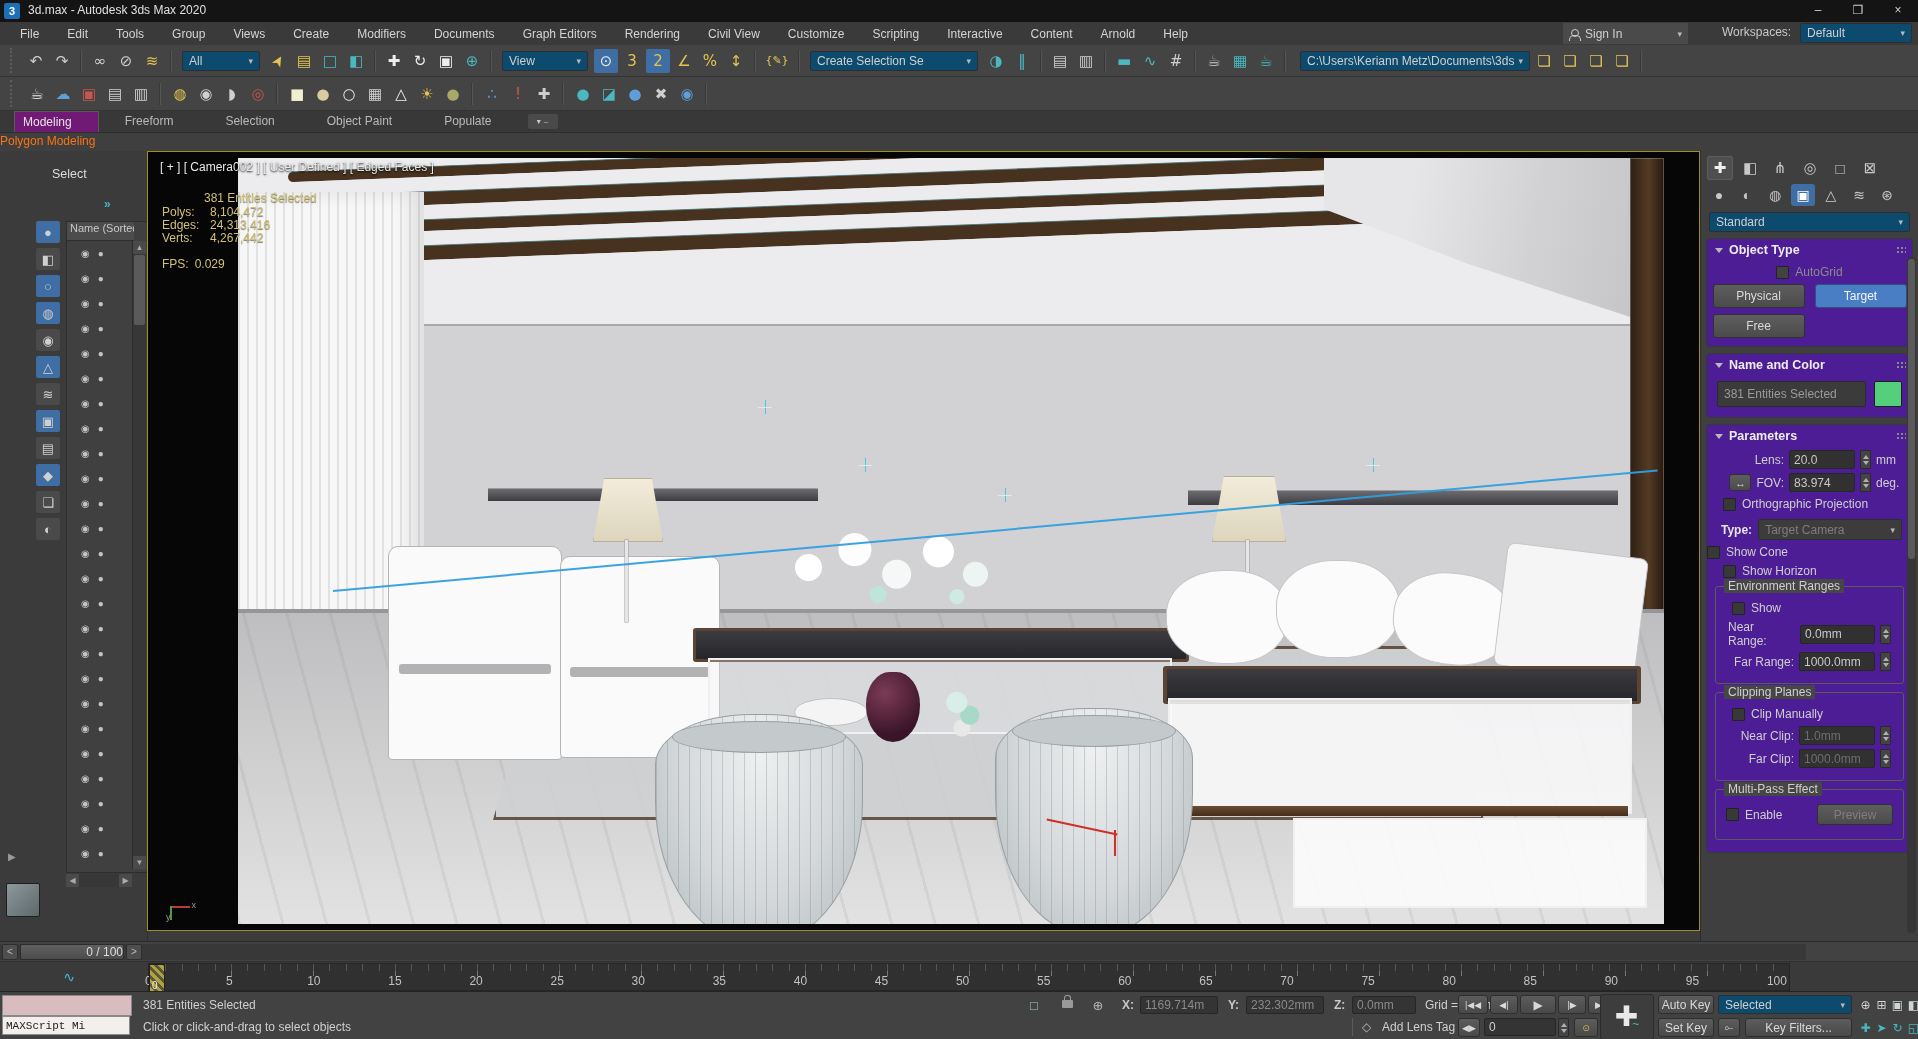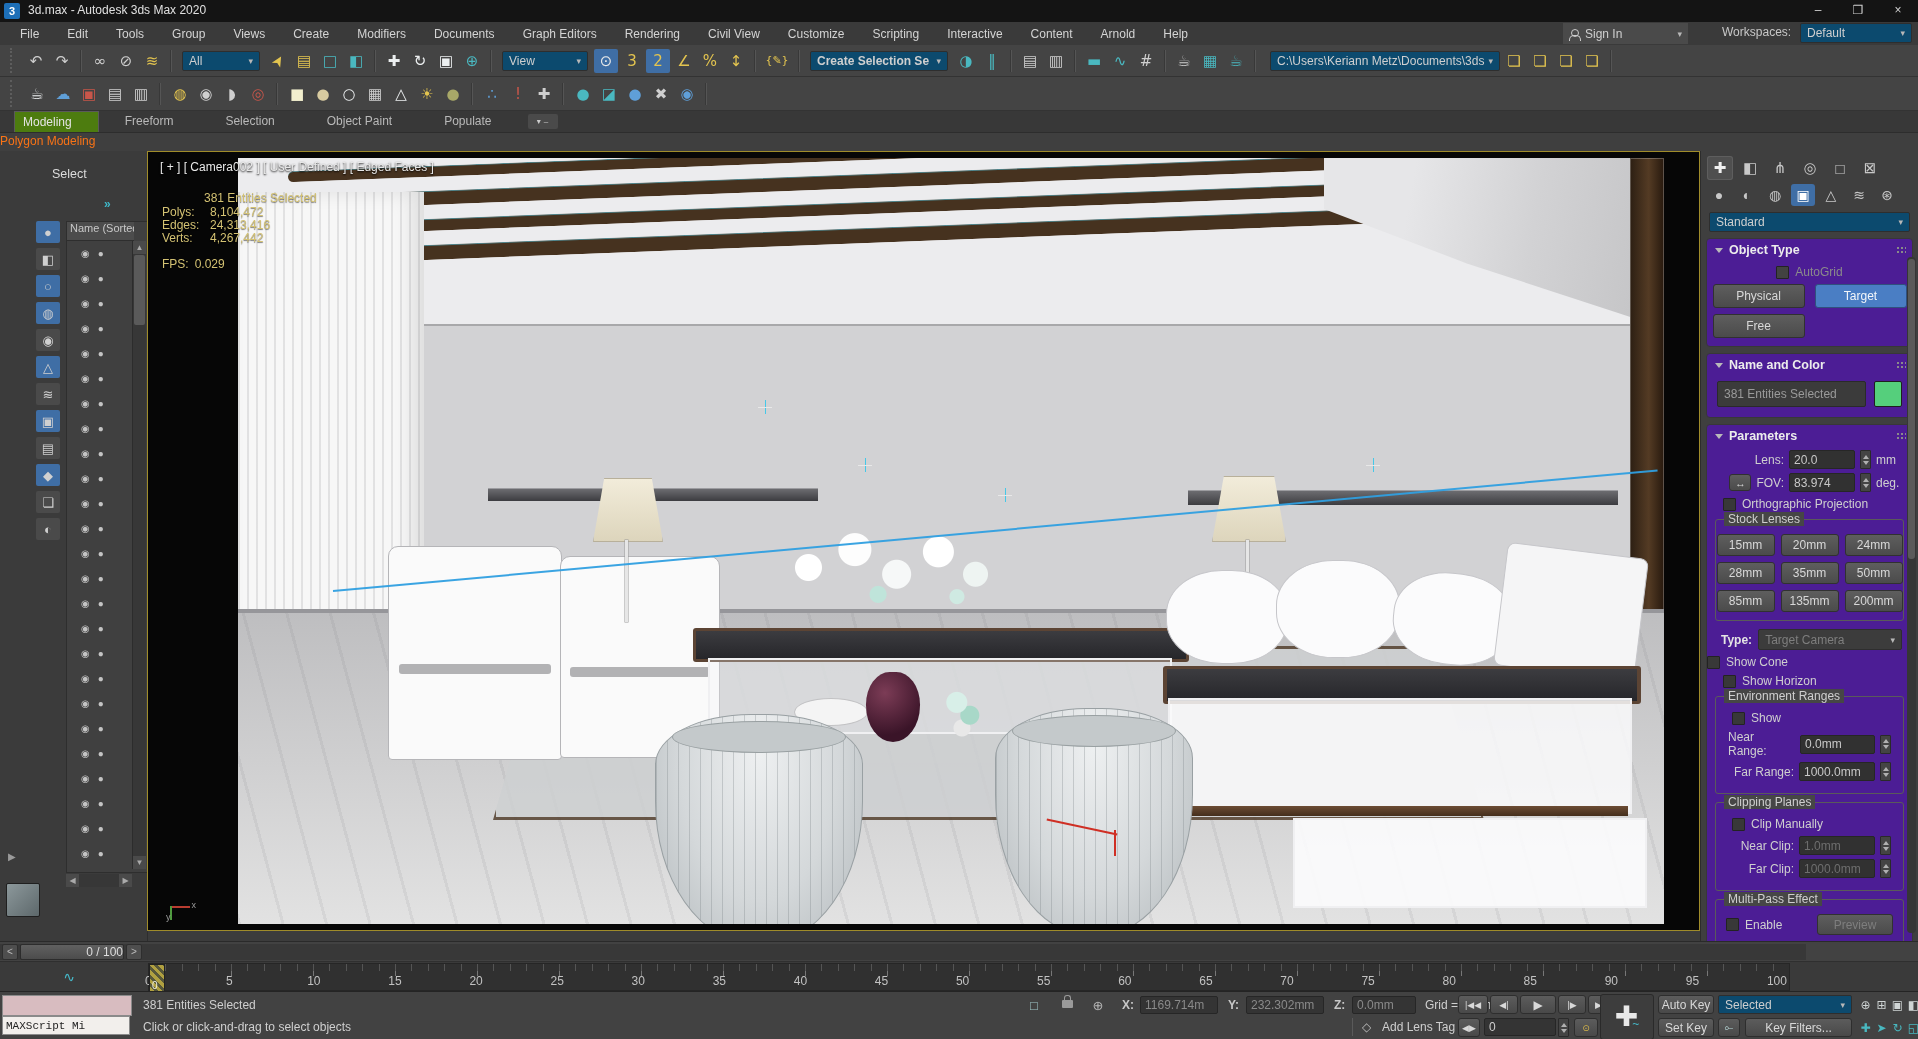--- a/index.html
+++ b/index.html
@@ -36,21 +36,21 @@
       font-size:15px;border-radius:2px;font-family:"DejaVu Sans",sans-serif;}
   .ti[data-act="true"]{background:#3f6ea5;color:#eaeaea;}
   .ti[data-c="y"]{color:#e3c44f;} .ti[data-c="t"]{color:#4ab8c0;} .ti[data-c="r"]{color:#c8564a;}
   .ti[data-c="b"]{color:#5f9fd8;} .ti[data-c="w"]{color:#eceff0;} .ti[data-c="tan"]{color:#d8cba0;}
   .ti[data-c="ol"]{color:#a8a868;} .ti[data-c="lt"]{color:#f2efce;}
   .tdd{width:96px;margin:0 4px;}
   #pathdd{width:230px;margin-left:8px;}
   
   #ribbontabs{left:0;top:111px;width:100%;height:22px;background:#383838;border-bottom:1px solid #2d2d2d;display:flex;align-items:flex-end;padding-left:14px;box-sizing:border-box;}
   .rtab{padding:3px 26px;color:#b9b9b9;}
-  .rtab[data-act="true"]{background:#4d7c0f;color:#e4e4e4;border:1px solid #5a5a5a;border-bottom:none;padding-left:8px;}
+  .rtab[data-act="true"]{background:#701a75;color:#e4e4e4;border:1px solid #5a5a5a;border-bottom:none;padding-left:8px;}
   #ribcfg{width:30px;height:15px;background:#4a4a4a;border-radius:2px;margin-left:10px;margin-bottom:3px;
           display:flex;align-items:center;justify-content:center;font-size:8px;color:#ccc;gap:3px;}
   #ribbonpanel{left:0;top:133px;width:100%;height:18px;background:#3f3f3f;border-bottom:1px solid #2b2b2b;}
   #polymod{left:0;top:1px;color:#f97316;}
   
   #main{left:0;top:151px;width:1918px;height:790px;}
   
   #explorer{left:0;top:0;width:147px;height:790px;background:#3b3b3b;border-right:1px solid #2e2e2e;}
   #exp-title{left:52px;top:16px;font-size:12.5px;color:#dcdcdc;}
   #exp-more{left:104px;top:46px;color:#3fb8c8;font-weight:bold;}
@@ -311,21 +311,21 @@
         <span class="ti" data-act="true">⊙</span>
         <span class="ti" data-c="y">3</span>
         <span class="ti" data-c="y" data-act="true">2</span>
         <span class="ti" data-c="y">∠</span>
         <span class="ti" data-c="y">%</span>
         <span class="ti" data-c="y">↕</span>
       </span>
     <span class="tgroup">
         <span class="ti" style="font-size:11px;width:30px;" data-c="y">{✎}</span>
       </span>
-    <span class="dd tdd" style="width:138px;font-weight:bold;">
+    <span class="dd tdd" style="width:168px;">
       <span>Create Selection Se</span>
       <span class="caret">▾</span>
     </span>
     <span class="tgroup">
         <span class="ti" data-c="t">◑</span>
         <span class="ti" data-c="t">‖</span>
       </span>
     <span class="tgroup">
         <span class="ti">▤</span>
         <span class="ti">▥</span>
@@ -735,35 +735,20 @@
           <span class="pfield">83.974</span>
           <span class="spin">
               <i class="u"></i>
               <i class="d"></i>
             </span>
           <span class="unit">deg.</span>
         </div>
         <div class="cbrow" style="margin-left:16px;">
           <span class="cb"></span>
           <span class="en-l">Orthographic Projection</span>
-        </div>
-        <div class="fgroup">
-          <span class="flegend">Stock Lenses</span>
-          <div id="lensgrid">
-
-          <span class="btn">15mm</span>
-              <span class="btn">20mm</span>
-              <span class="btn">24mm</span>
-              <span class="btn">28mm</span>
-              <span class="btn">35mm</span>
-              <span class="btn">50mm</span>
-              <span class="btn">85mm</span>
-              <span class="btn">135mm</span>
-              <span class="btn">200mm</span>
-            </div>
         </div>
         <div id="typerow">
           <b>Type:</b>
           <span class="dd" id="typedd">
             <span>Target Camera</span>
             <span class="caret">▾</span>
           </span>
         </div>
         <div class="cbrow" style="margin-left:0;">
           <span class="cb"></span>

